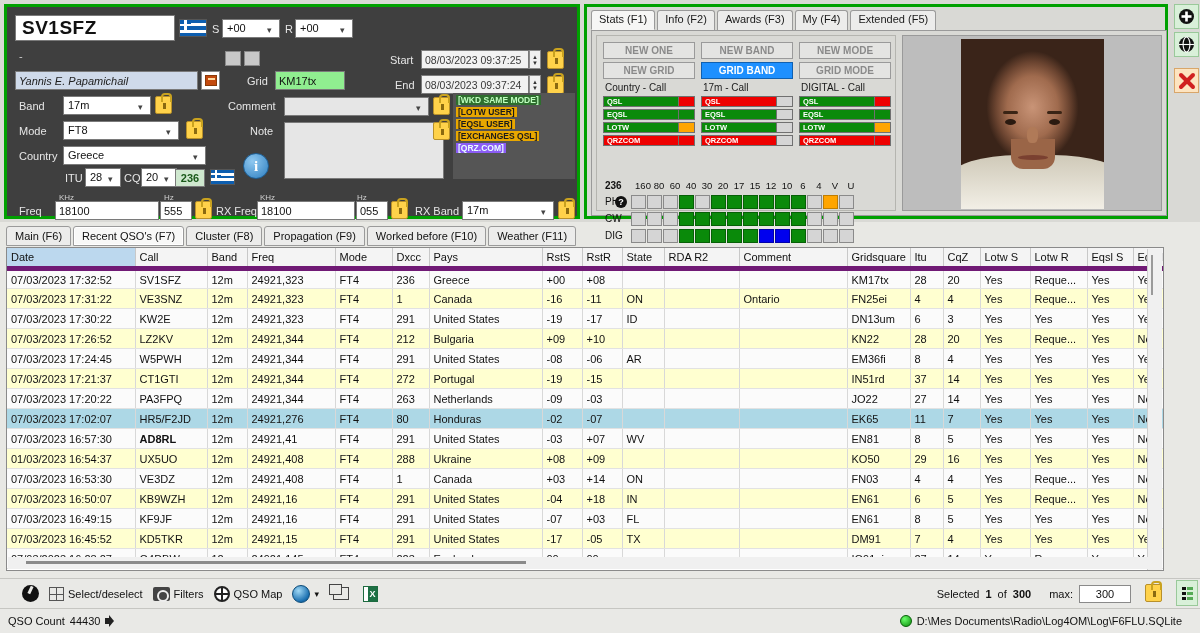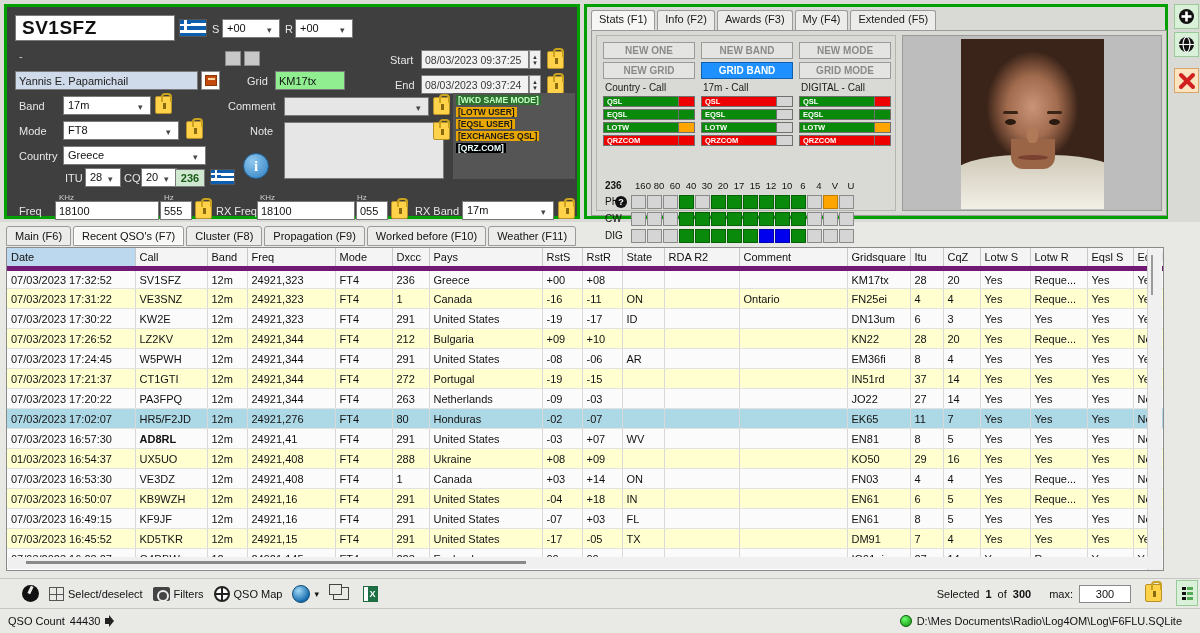--- a/index.html
+++ b/index.html
@@ -67,21 +67,21 @@
           display:flex; flex-direction:column; align-items:center; justify-content:center; font-size:6px; color:#333; line-height:6px;}
   .lock { position:absolute; width:17px; height:18px; background:#ffd24a; border:1px solid #b8902a; border-radius:2px;}
   .lock::before{ content:""; position:absolute; left:5px; top:-4px; width:7px; height:7px;
      border:2px solid #c9a21f; border-bottom:none; border-radius:4px 4px 0 0;}
   .lock::after{ content:""; position:absolute; left:7px; top:6px; width:3px; height:6px; background:#8a6a10;}
 
   .tagbox { position:absolute; left:446px; top:86px; width:122px; height:86px; background:#555; }
   .tag { display:inline-block; font-size:8.5px; padding:0 2px; margin:1px 0 0 3px; white-space:nowrap; font-weight:bold;}
   .tag.green { background:#2e6e2e; color:#bfffbf; }
   .tag.amber { background:#e8a700; color:#1a1a1a; }
-  .tag.teal  { background:#000000; color:#eaffff; }
+  .tag.teal  { background:#8b5cf6; color:#eaffff; }
 
   .infoicon { position:absolute; left:236px; top:146px; width:26px; height:26px; border-radius:50%;
       background: radial-gradient(circle at 35% 30%, #8fc8f0, #2e7fc0); border:1px solid #1d5f96;
       color:#fff; font-weight:bold; font-size:15px; text-align:center; line-height:25px; font-family:"Liberation Serif",serif;}
 
   .cty236 { position:absolute; left:168px; top:162px; width:30px; height:18px; background:#cfe8cf;
       border:1px solid #7a7a7a; color:#1a5a1a; font-weight:bold; font-size:11px; text-align:center; line-height:16px;}
 
   .notebox { position:absolute; left:277px; top:115px; width:160px; height:57px; background:#e6e6e6; border:1px solid #7a7a7a;}
   .commentsel { left:277px; top:90px; width:145px; height:19px;}
@@ -238,21 +238,21 @@
         <div class="lbl" style="left:383px;top:47px;">Start</div>
         <div class="fld datefld" style="position:absolute;left:414px;top:43px;">08/03/2023 09:37:25</div>
         <div class="spin" style="left:522px;top:43px;">▲<br>▼</div>
         <div class="lock" style="left:540px;top:44px;"></div>
 
         <div class="lbl" style="left:388px;top:72px;">End</div>
         <div class="fld datefld" style="position:absolute;left:414px;top:68px;">08/03/2023 09:37:24</div>
         <div class="spin" style="left:522px;top:68px;">▲<br>▼</div>
         <div class="lock" style="left:540px;top:69px;"></div>
 
-        <div class="fld namefld" style="position:absolute;">Yannis E. Papamichail</div>
+        <div class="fld namefld" style="position:absolute;font-style:italic;">Yannis E. Papamichail</div>
         <div class="redicon">
             <i></i>
           </div>
 
         <div class="lbl" style="left:240px;top:68px;">Grid</div>
         <div class="fld gridfld" style="position:absolute;">KM17tx</div>
 
         <div class="lbl" style="left:12px;top:93px;">Band</div>
         <div class="selbox" style="left:56px;top:89px;width:88px;">17m</div>
         <div class="caret" style="left:131px;top:95px;">▾</div>

